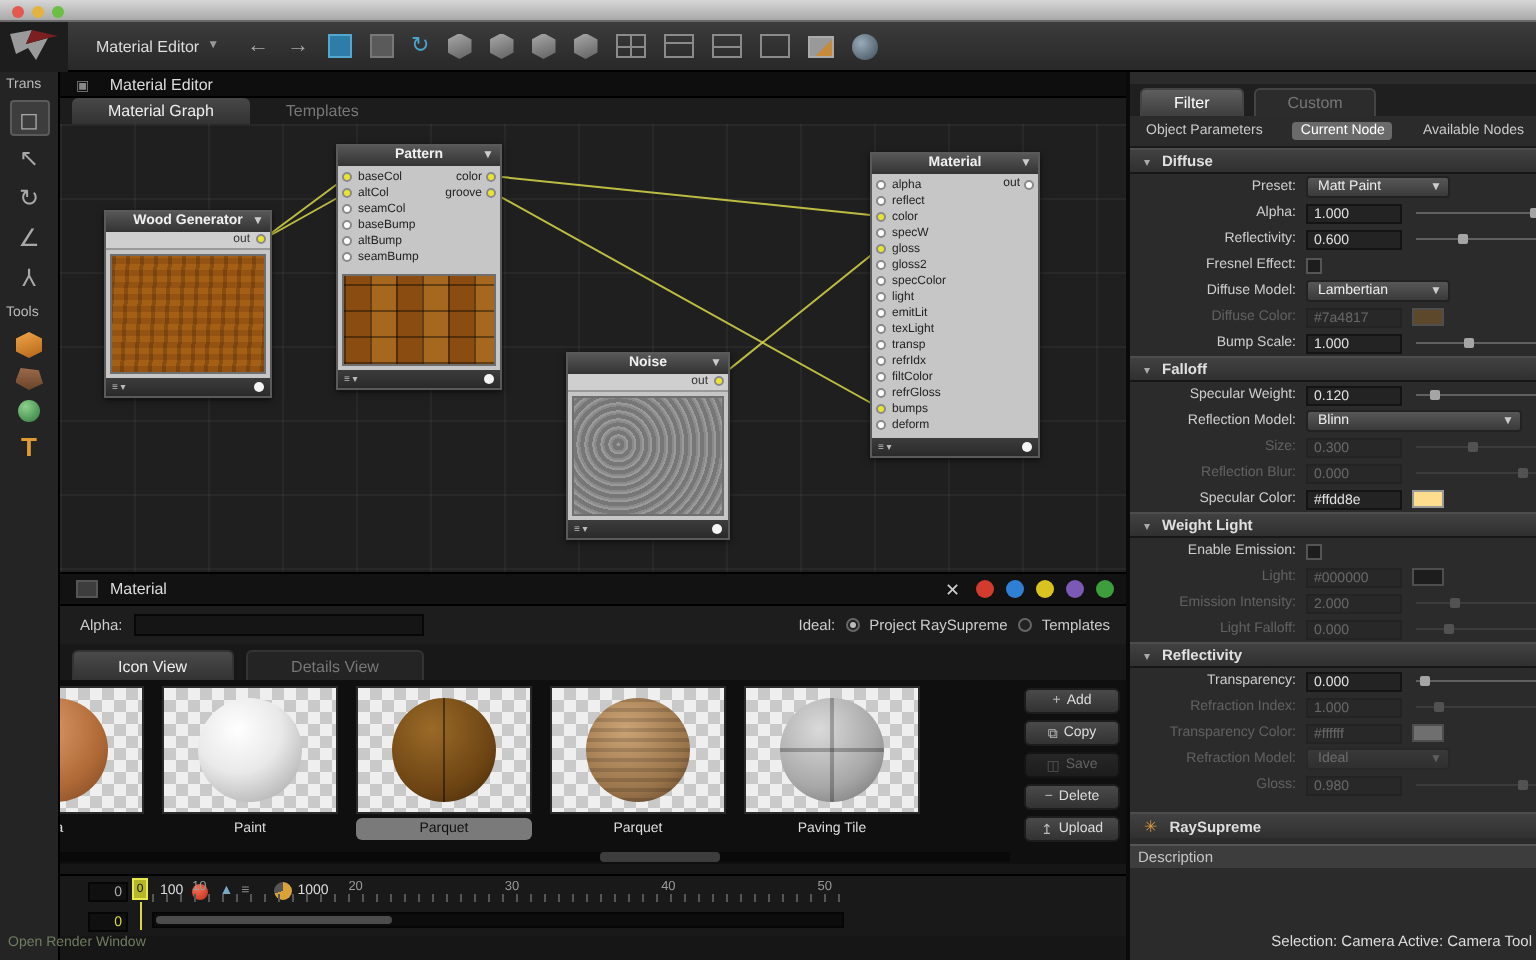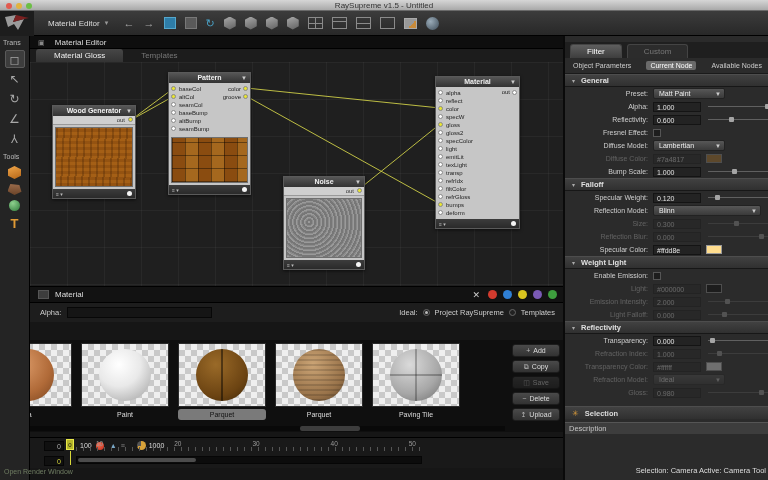--- a/index.html
+++ b/index.html
@@ -181,21 +181,20 @@
   #statusrow{position:absolute;left:0;top:430px;width:205px;height:12px;color:#ddd;font-size:7.5px;
     text-align:right;padding-right:4px;}
 </style>
 </head>
 <body>
 
 <div id="titlebar">
   <span class="tl" style="left:6px;background:#e25a4f"></span>
   <span class="tl" style="left:16px;background:#e2b33f"></span>
   <span class="tl" style="left:26px;background:#6cbf45"></span>
-  <span class="title">RaySupreme v1.5 - Untitled</span>
 </div>
 
 <div id="toolbar">
   <div id="logo">
     <svg width="26" height="18" viewBox="0 0 26 18">
       <polygon points="1,3 12,1 9,8 20,5 14,16 10,10 4,13" fill="#9a9a9a"></polygon>
       <polygon points="12,1 25,4 20,5 9,8" fill="#7a2020"></polygon>
     </svg>
   </div>
   <div id="mode">
@@ -238,21 +237,21 @@
       <div class="lt-text">T</div>
     </div>
 </div>
 
 <div id="main">
   <div id="mheader">
     <span class="wicon">▣</span>
     <span>Material Editor</span>
   </div>
   <div id="mtabs">
-    <div class="mtab active">Material Gloss</div>
+    <div class="mtab active">Material Graph</div>
     <div class="mtab">Templates</div>
   </div>
 
   <div id="canvas">
     <svg id="wires" width="533" height="225">
         <line x1="101" y1="58" x2="144" y2="26" stroke="#d8d84a" stroke-width="1" opacity=".85"></line>
         <line x1="101" y1="58" x2="144" y2="34" stroke="#d8d84a" stroke-width="1" opacity=".85"></line>
         <line x1="216" y1="26" x2="410" y2="46" stroke="#d8d84a" stroke-width="1" opacity=".85"></line>
         <line x1="216" y1="34" x2="410" y2="142" stroke="#d8d84a" stroke-width="1" opacity=".85"></line>
         <line x1="328" y1="128" x2="410" y2="62" stroke="#d8d84a" stroke-width="1" opacity=".85"></line>
@@ -338,20 +337,24 @@
     <input value="" style="">
     <div id="showgrp">
       <span>Ideal:</span>
       <span class="radio sel"></span>
       <span>Project RaySupreme</span>
       <span class="radio"></span>
       <span>Templates</span>
     </div>
   </div>
 
+  <div id="viewtabs">
+    <div class="vtab active">Icon View</div>
+    <div class="vtab">Details View</div>
+  </div>
 
   <div id="browser">
     <div id="thumbs">
         <div class="bitem" style="margin-left: -46px;">
           <div class="thumb">
             <div class="sph sph-clay"></div>
           </div>
           <div class="blabel">ca</div>
         </div>
         <div class="bitem">
@@ -455,21 +458,21 @@
     <div class="rptab">Custom</div>
   </div>
   <div id="rpsubtabs">
     <span class="subtab">Object Parameters</span>
     <span class="subtab active">Current Node</span>
     <span class="subtab">Available Nodes</span>
   </div>
   <div id="sections">
       <div class="sechead">
         <span class="tri">▾</span>
-        <span>General</span>
+        <span>Diffuse</span>
       </div>
       <div class="prow">
         <span class="plab">Preset:</span>
         <div class="dd" style="width: 72px;">
           <span>Matt Paint</span>
           <span class="car">▼</span>
         </div>
       </div>
       <div class="prow">
         <span class="plab">Alpha:</span>
@@ -616,17 +619,17 @@
         <span class="plab">Gloss:</span>
         <span class="vb">0.980</span>
         <span class="sl">
           <i></i>
           <b style="left: 86%;"></b>
         </span>
       </div>
     </div>
   <div id="paramrow">
     <span class="gear">✳</span>
-    <span>Selection</span>
+    <span>RaySupreme</span>
   </div>
   <div id="descrow">Description</div>
   <div id="statusrow">Selection: Camera  Active: Camera Tool</div>
 </div>
 
 </body></html>

